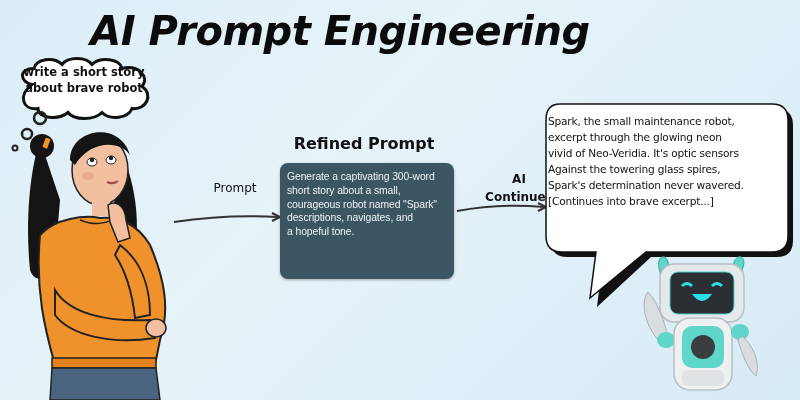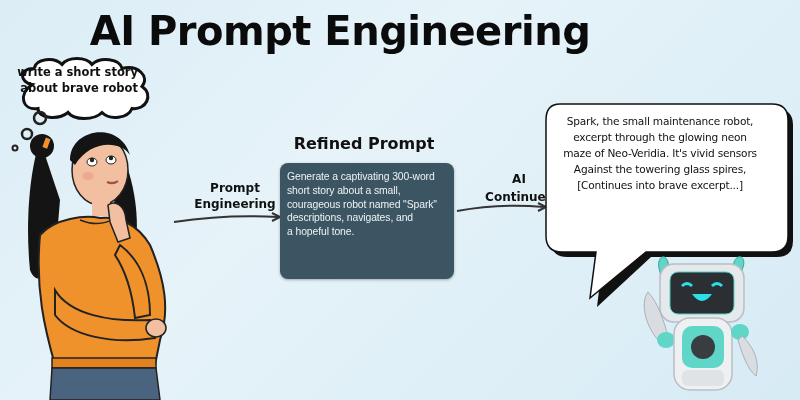--- a/index.html
+++ b/index.html
@@ -5,35 +5,35 @@
   * { box-sizing: border-box; margin: 0; padding: 0; }
   html, body { width: 800px; height: 400px; overflow: hidden; }
   body {
     position: relative;
     background: linear-gradient(135deg, #dcedf6 0%, #e6f3f9 40%, #d7ebf5 100%);
     font-family: "DejaVu Sans", sans-serif;
   }
   .title {
     position: absolute; left: 0; top: 8px; width: 664px; text-align: center;
     font-family: "DejaVu Sans", sans-serif; font-weight: bold; font-size: 40px;
-    color: #0b0b0b; letter-spacing: -0.5px; padding-left: 16px;
+    color: #0b0b0b; letter-spacing: -0.5px; padding-left: 16px; font-style: italic;
   }
   
   .cloud { position: absolute; left: 10px; top: 55px; width: 150px; height: 70px; }
   .cloud-text {
-    position: absolute; left: 8px; top: 64px; width: 130px; text-align: right;
+    position: absolute; left: 19px; top: 64px; width: 130px; text-align: center;
     font-size: 11.5px; font-weight: bold; color: #111; line-height: 16px;
     font-family: "DejaVu Sans", sans-serif;
   }
   
   .woman { position: absolute; left: 0; top: 110px; width: 180px; height: 290px; }
   
   .label-pe {
     position: absolute; left: 190px; top: 180px; width: 90px; text-align: center;
-    font-size: 12px; font-weight: bold; color: #111; line-height: 16px;
+    font-size: 12px; font-weight: normal; color: #111; line-height: 16px;
   }
   .arrow1 { position: absolute; left: 172px; top: 210px; width: 112px; height: 16px; }
   .label-ai {
     position: absolute; left: 484px; top: 170px; width: 70px; text-align: center;
     font-size: 12px; font-weight: bold; color: #111; line-height: 18px;
   }
   .arrow2 { position: absolute; left: 455px; top: 200px; width: 95px; height: 16px; }
   
   .rp-heading {
     position: absolute; left: 264px; top: 134px; width: 200px; text-align: center;
@@ -45,21 +45,21 @@
     box-shadow: 0 1px 3px rgba(0,0,0,0.3);
     padding: 7px 6px 6px 7px;
   }
   .rp-text {
     font-family: "Liberation Sans", sans-serif; font-size: 10.4px; line-height: 13.8px;
     color: #eef2f4; letter-spacing: -0.1px;
   }
   
   .bubble-svg { position: absolute; left: 540px; top: 100px; width: 260px; height: 210px; }
   .bubble-text {
-    position: absolute; left: 548px; top: 113px; width: 224px; text-align: center;
+    position: absolute; left: 548px; top: 113px; width: 224px; 
     font-size: 10.6px; line-height: 16px; color: #111;
     font-family: "DejaVu Sans", sans-serif; letter-spacing: -0.2px;
   }
   .robot { position: absolute; left: 630px; top: 252px; width: 150px; height: 148px; }
 </style>
 </head>
 <body>
 
 <div class="title">AI Prompt Engineering</div>
 
@@ -103,21 +103,20 @@
   <path d="M120,135 C140,150 150,175 150,205 L135,208 C132,180 125,160 115,145 Z" fill="#f0922b" stroke="#222" stroke-width="2"></path>
   <path d="M108,95 C115,90 125,95 126,110 L130,128 L118,132 L110,112 Z" fill="#f2c0a0" stroke="#222" stroke-width="1.5"></path>
 
   <rect x="52" y="248" width="104" height="10" fill="#e2821f" stroke="#222" stroke-width="1.5"></rect>
 
   <path d="M52,258 L156,258 L160,290 L50,290 Z" fill="#4a6480" stroke="#222" stroke-width="1.5"></path>
 </svg>
 
 <div class="label-pe">
   <div>Prompt</div>
-  <div>Engineering</div>
 </div>
 <svg class="arrow1" viewBox="0 0 112 16">
   <path d="M2,12 Q55,4 106,7" stroke="#333" stroke-width="2" fill="none"></path>
   <path d="M100,3 L108,7 L100,11" stroke="#333" stroke-width="2" fill="none"></path>
 </svg>
 
 <div class="rp-heading">Refined Prompt</div>
 <div class="rp-box">
   <div class="rp-text">
     <div>Generate a captivating 300-word</div>
@@ -137,22 +136,23 @@
   <path d="M83,3 L91,7 L83,11" stroke="#333" stroke-width="2" fill="none"></path>
 </svg>
 
 <svg class="bubble-svg" viewBox="0 0 260 210">
   <path d="M20,4 L232,4 Q248,4 248,20 L248,136 Q248,152 232,152 L106,152 L52,202 L58,152 L22,152 Q6,152 6,136 L6,20 Q6,4 20,4 Z" fill="#111" transform="translate(5,5)"></path>
   <path d="M20,4 L232,4 Q248,4 248,20 L248,136 Q248,152 232,152 L106,152 L50,198 L56,152 L22,152 Q6,152 6,136 L6,20 Q6,4 20,4 Z" fill="#ffffff" stroke="#111" stroke-width="1.5"></path>
 </svg>
 <div class="bubble-text">
   <div>Spark, the small maintenance robot,</div>
   <div>excerpt through the glowing neon</div>
-  <div>maze of Neo-Veridia. It's vivid sensors</div>
+  <div>vivid of Neo-Veridia. It's optic sensors</div>
   <div>Against the towering glass spires,</div>
+  <div>Spark's determination never wavered.</div>
   <div>[Continues into brave excerpt...]</div>
 </div>
 
 <svg class="robot" viewBox="0 0 150 148">
 
   <path d="M30,20 C25,5 35,0 38,10 L40,35 L32,38 Z" fill="#5fd6c8" stroke="#3aa79a" stroke-width="1"></path>
   <path d="M112,18 C118,5 108,0 104,10 L100,35 L108,38 Z" fill="#5fd6c8" stroke="#3aa79a" stroke-width="1"></path>
 
   <rect x="30" y="12" width="84" height="58" rx="14" fill="#e6e9ec" stroke="#b8bec4" stroke-width="1.5"></rect>
   <rect x="40" y="20" width="64" height="42" rx="8" fill="#2b2f33" stroke="#4fd1c5" stroke-width="1"></rect>

